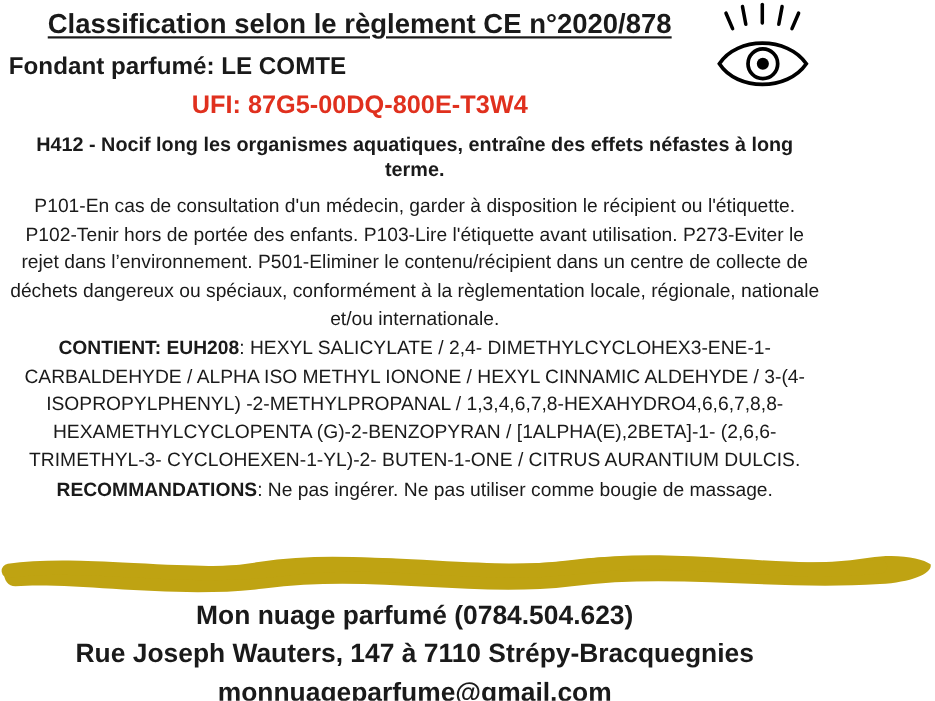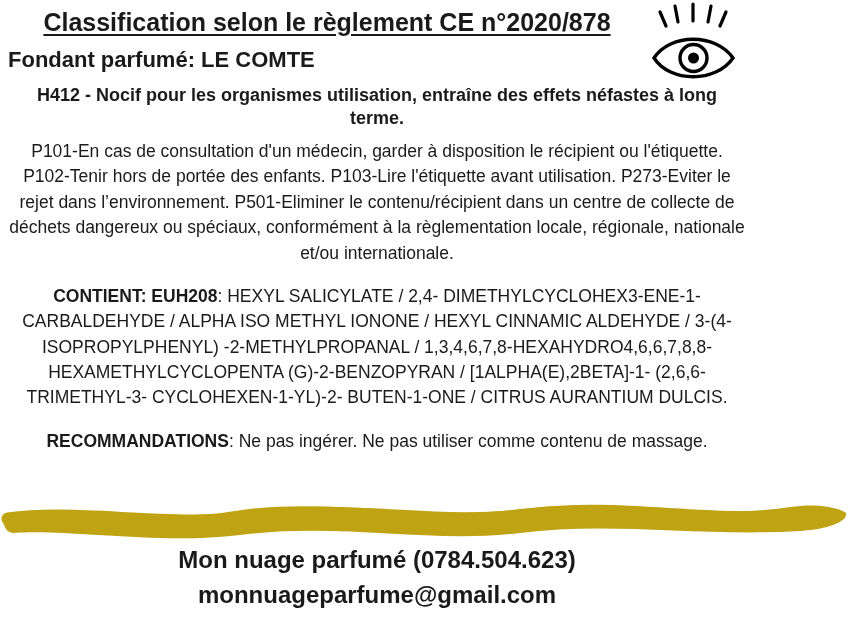--- a/index.html
+++ b/index.html
@@ -68,21 +68,21 @@
   }
 
   
   .body-text {
     font-size: 17.5px;
     line-height: 1.45;
     margin: 10px 0 0 0;
     text-align: center;
   }
   .block {
-    margin-top: 18px;
+    margin-top: 2px;
   }
   .lbl {
     font-weight: bold;
   }
 
   
   .stroke-wrap {
     position: absolute;
     left: 0;
     top: 495px;
@@ -117,33 +117,35 @@
         <line x1="80" y1="10" x2="74" y2="24"></line>
       </g>
       <path d="M8 56 C 24 31, 70 31, 87 56 C 70 81, 24 81, 8 56 Z" fill="none" stroke="#000000" stroke-width="3.4"></path>
       <circle cx="47.5" cy="56" r="13.5" fill="none" stroke="#000000" stroke-width="3.4"></circle>
       <circle cx="47.5" cy="56" r="5.5" fill="#000000"></circle>
     </svg>
   </div>
 
   <div class="title">Classification selon le règlement CE n°2020/878</div>
   <div class="subtitle">Fondant parfumé: LE COMTE</div>
-  <div class="hazard">H412 - Nocif pour les organismes utilisation, entraîne des effets néfastes à long terme.</div>
+  <div class="ufi">UFI: 87G5-00DQ-800E-T3W4</div>
+  <div class="hazard">H412 - Nocif long les organismes aquatiques, entraîne des effets néfastes à long terme.</div>
 
   <div class="body-text">P101-En cas de consultation d'un médecin, garder à disposition le récipient ou l'étiquette. P102-Tenir hors de portée des enfants. P103-Lire l'étiquette avant utilisation. P273-Eviter le rejet dans l’environnement. P501-Eliminer le contenu/récipient dans un centre de collecte de déchets dangereux ou spéciaux, conformément à la règlementation locale, régionale, nationale et/ou internationale.</div>
 
   <div class="body-text block"><span class="lbl">CONTIENT: EUH208</span><span>: HEXYL SALICYLATE / 2,4- DIMETHYLCYCLOHEX3-ENE-1-CARBALDEHYDE / ALPHA ISO METHYL IONONE / HEXYL CINNAMIC ALDEHYDE / 3-(4-ISOPROPYLPHENYL) -2-METHYLPROPANAL / 1,3,4,6,7,8-HEXAHYDRO4,6,6,7,8,8-HEXAMETHYLCYCLOPENTA (G)-2-BENZOPYRAN / [1ALPHA(E),2BETA]-1- (2,6,6-TRIMETHYL-3- CYCLOHEXEN-1-YL)-2- BUTEN-1-ONE / CITRUS AURANTIUM DULCIS.</span></div>
 
-  <div class="body-text block"><span class="lbl">RECOMMANDATIONS</span><span>: Ne pas ingérer. Ne pas utiliser comme contenu de massage.</span></div>
+  <div class="body-text block"><span class="lbl">RECOMMANDATIONS</span><span>: Ne pas ingérer. Ne pas utiliser comme bougie de massage.</span></div>
 
   <div class="stroke-wrap">
     <svg viewBox="0 0 850 46" width="850" height="46" preserveAspectRatio="none" aria-hidden="true">
       <path d="M4,20 C 60,6 150,30 235,16 C 330,1 420,27 520,14 C 610,3 700,26 790,12 C 815,8 838,12 846,18 C 848,26 830,34 800,36 C 700,42 610,26 520,38 C 430,49 340,27 240,40 C 160,50 70,34 14,38 C 6,38 2,30 4,20 Z" fill="#bfa312"></path>
       <path d="M8,24 C 80,14 170,34 260,22 C 350,10 440,32 530,20 C 620,8 710,30 800,20" stroke="#bfa312" stroke-width="13" fill="none" stroke-linecap="round"></path>
     </svg>
   </div>
 
   <div class="footer">
     <div>Mon nuage parfumé (0784.504.623)</div>
+    <div>Rue Joseph Wauters, 147 à 7110 Strépy-Bracquegnies</div>
     <div>monnuageparfume@gmail.com</div>
   </div>
 
 </div>
 
 </body></html>

